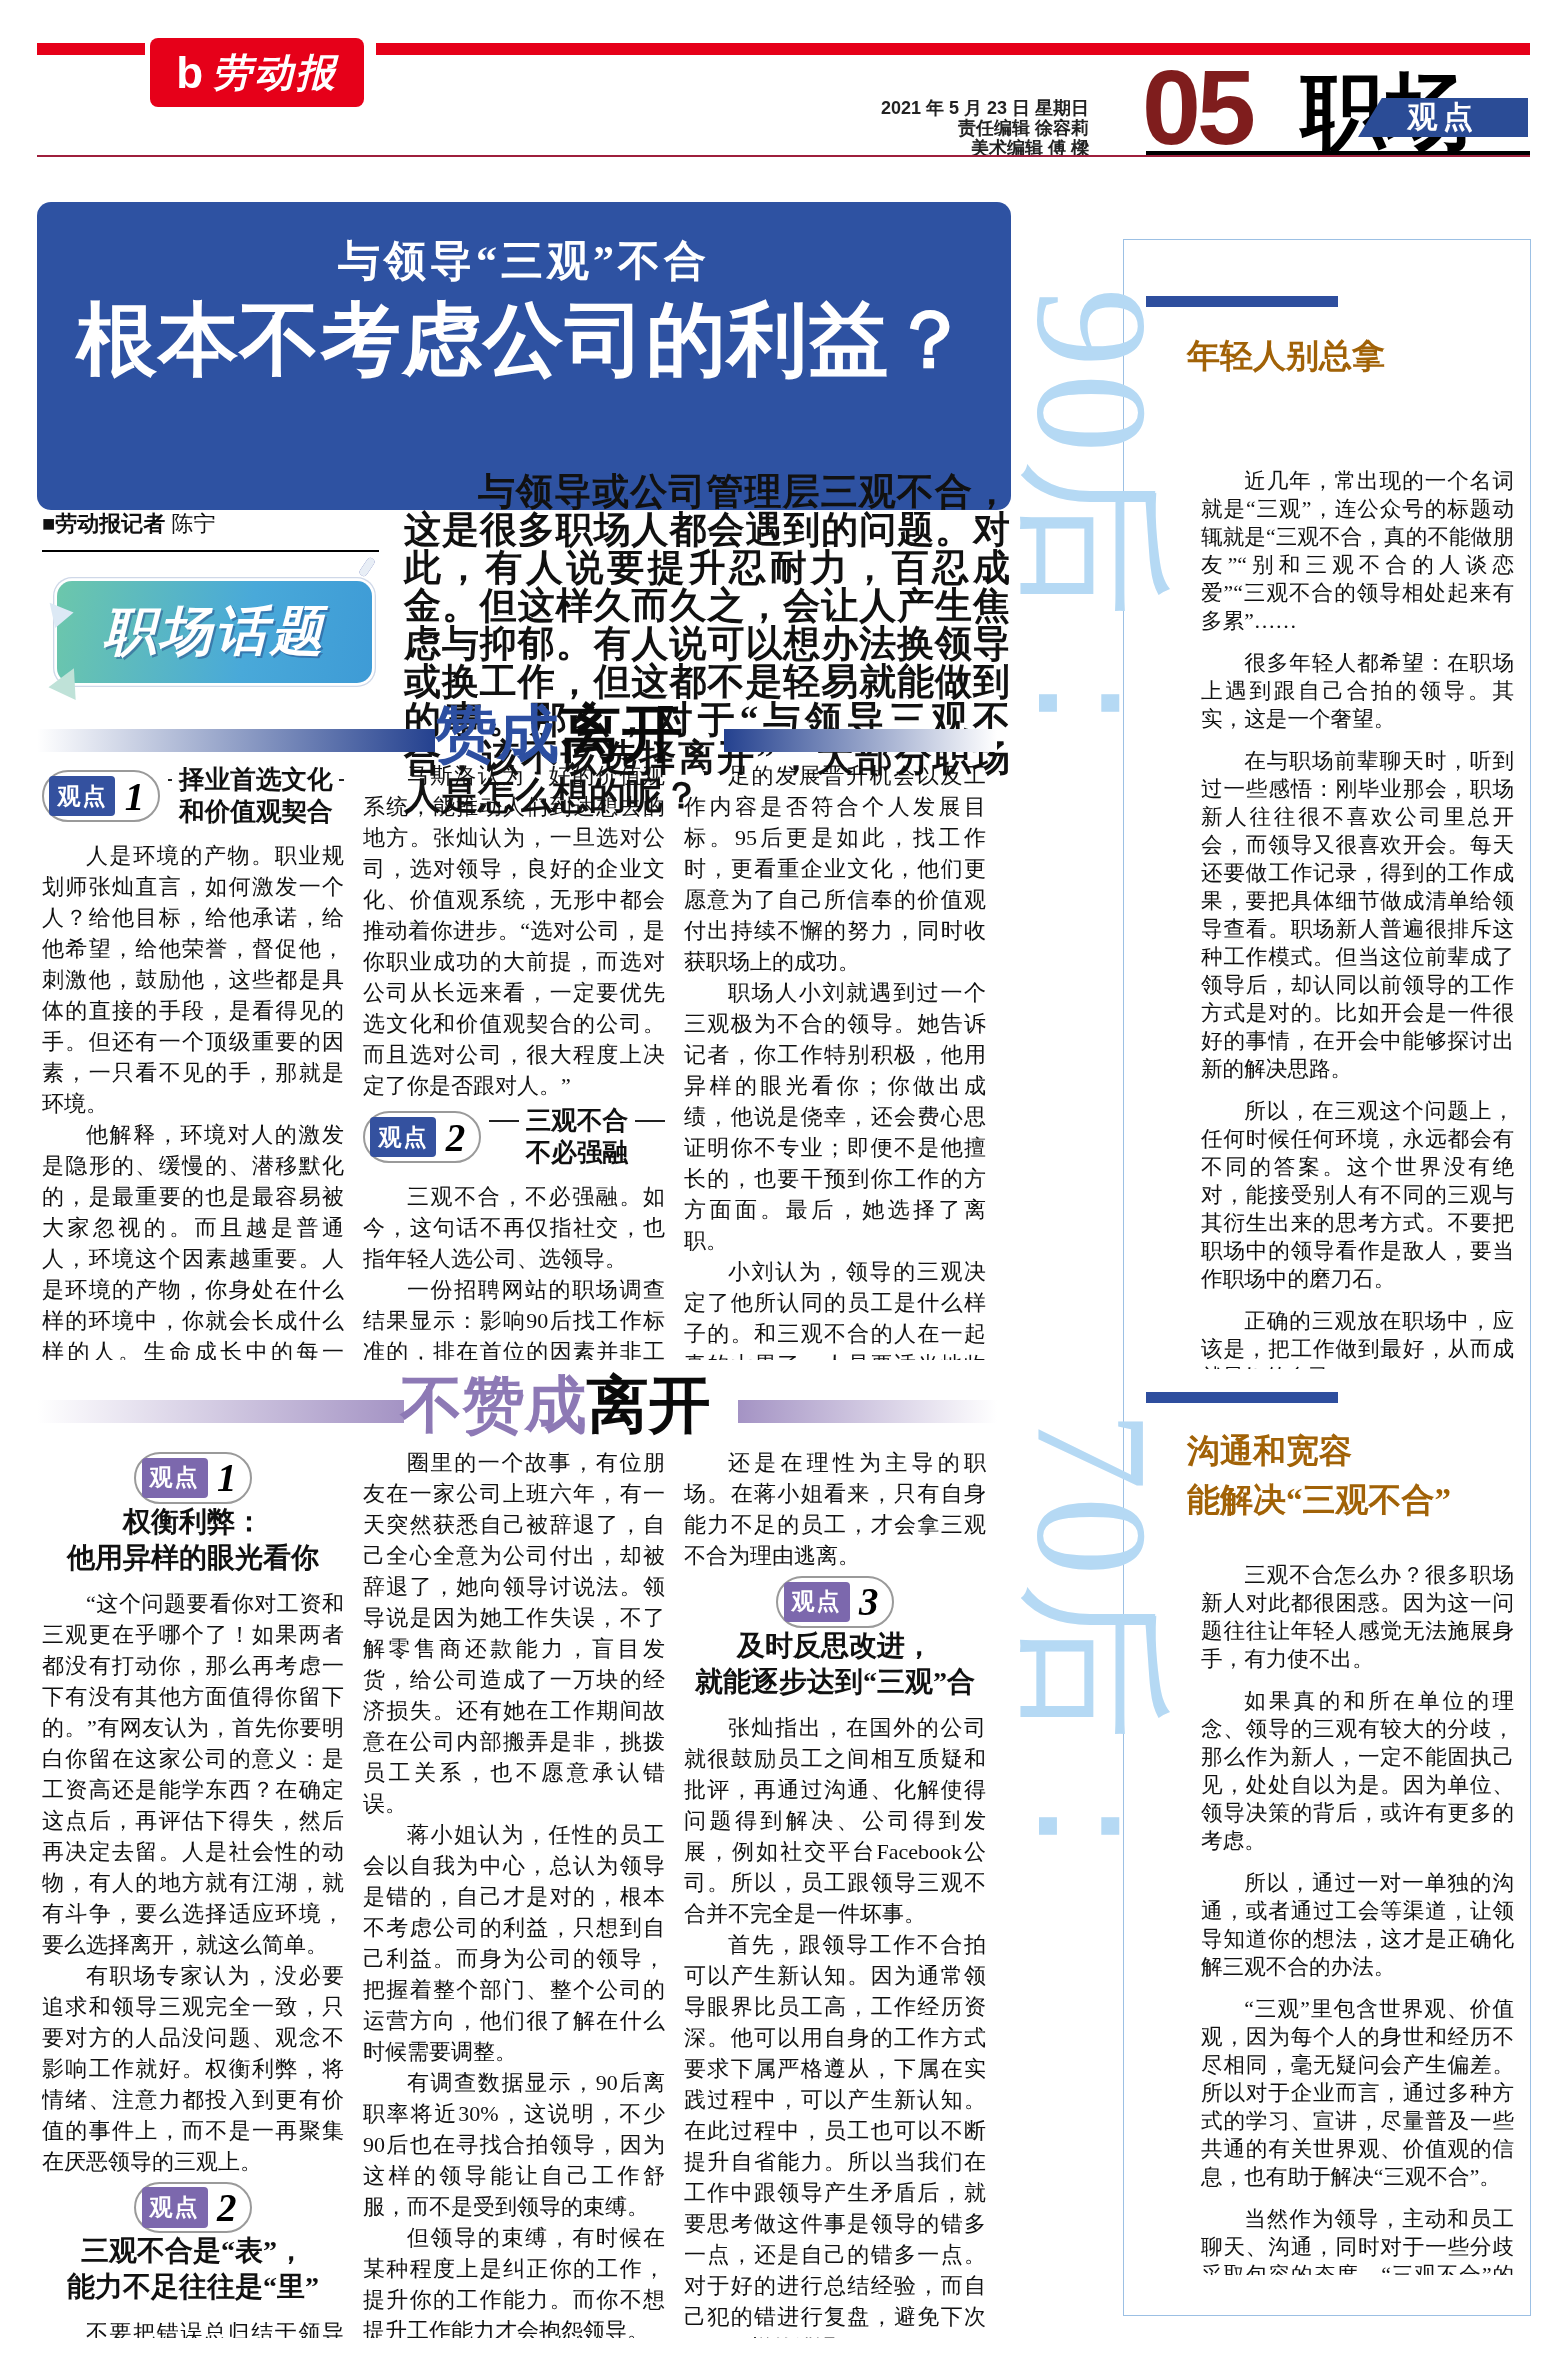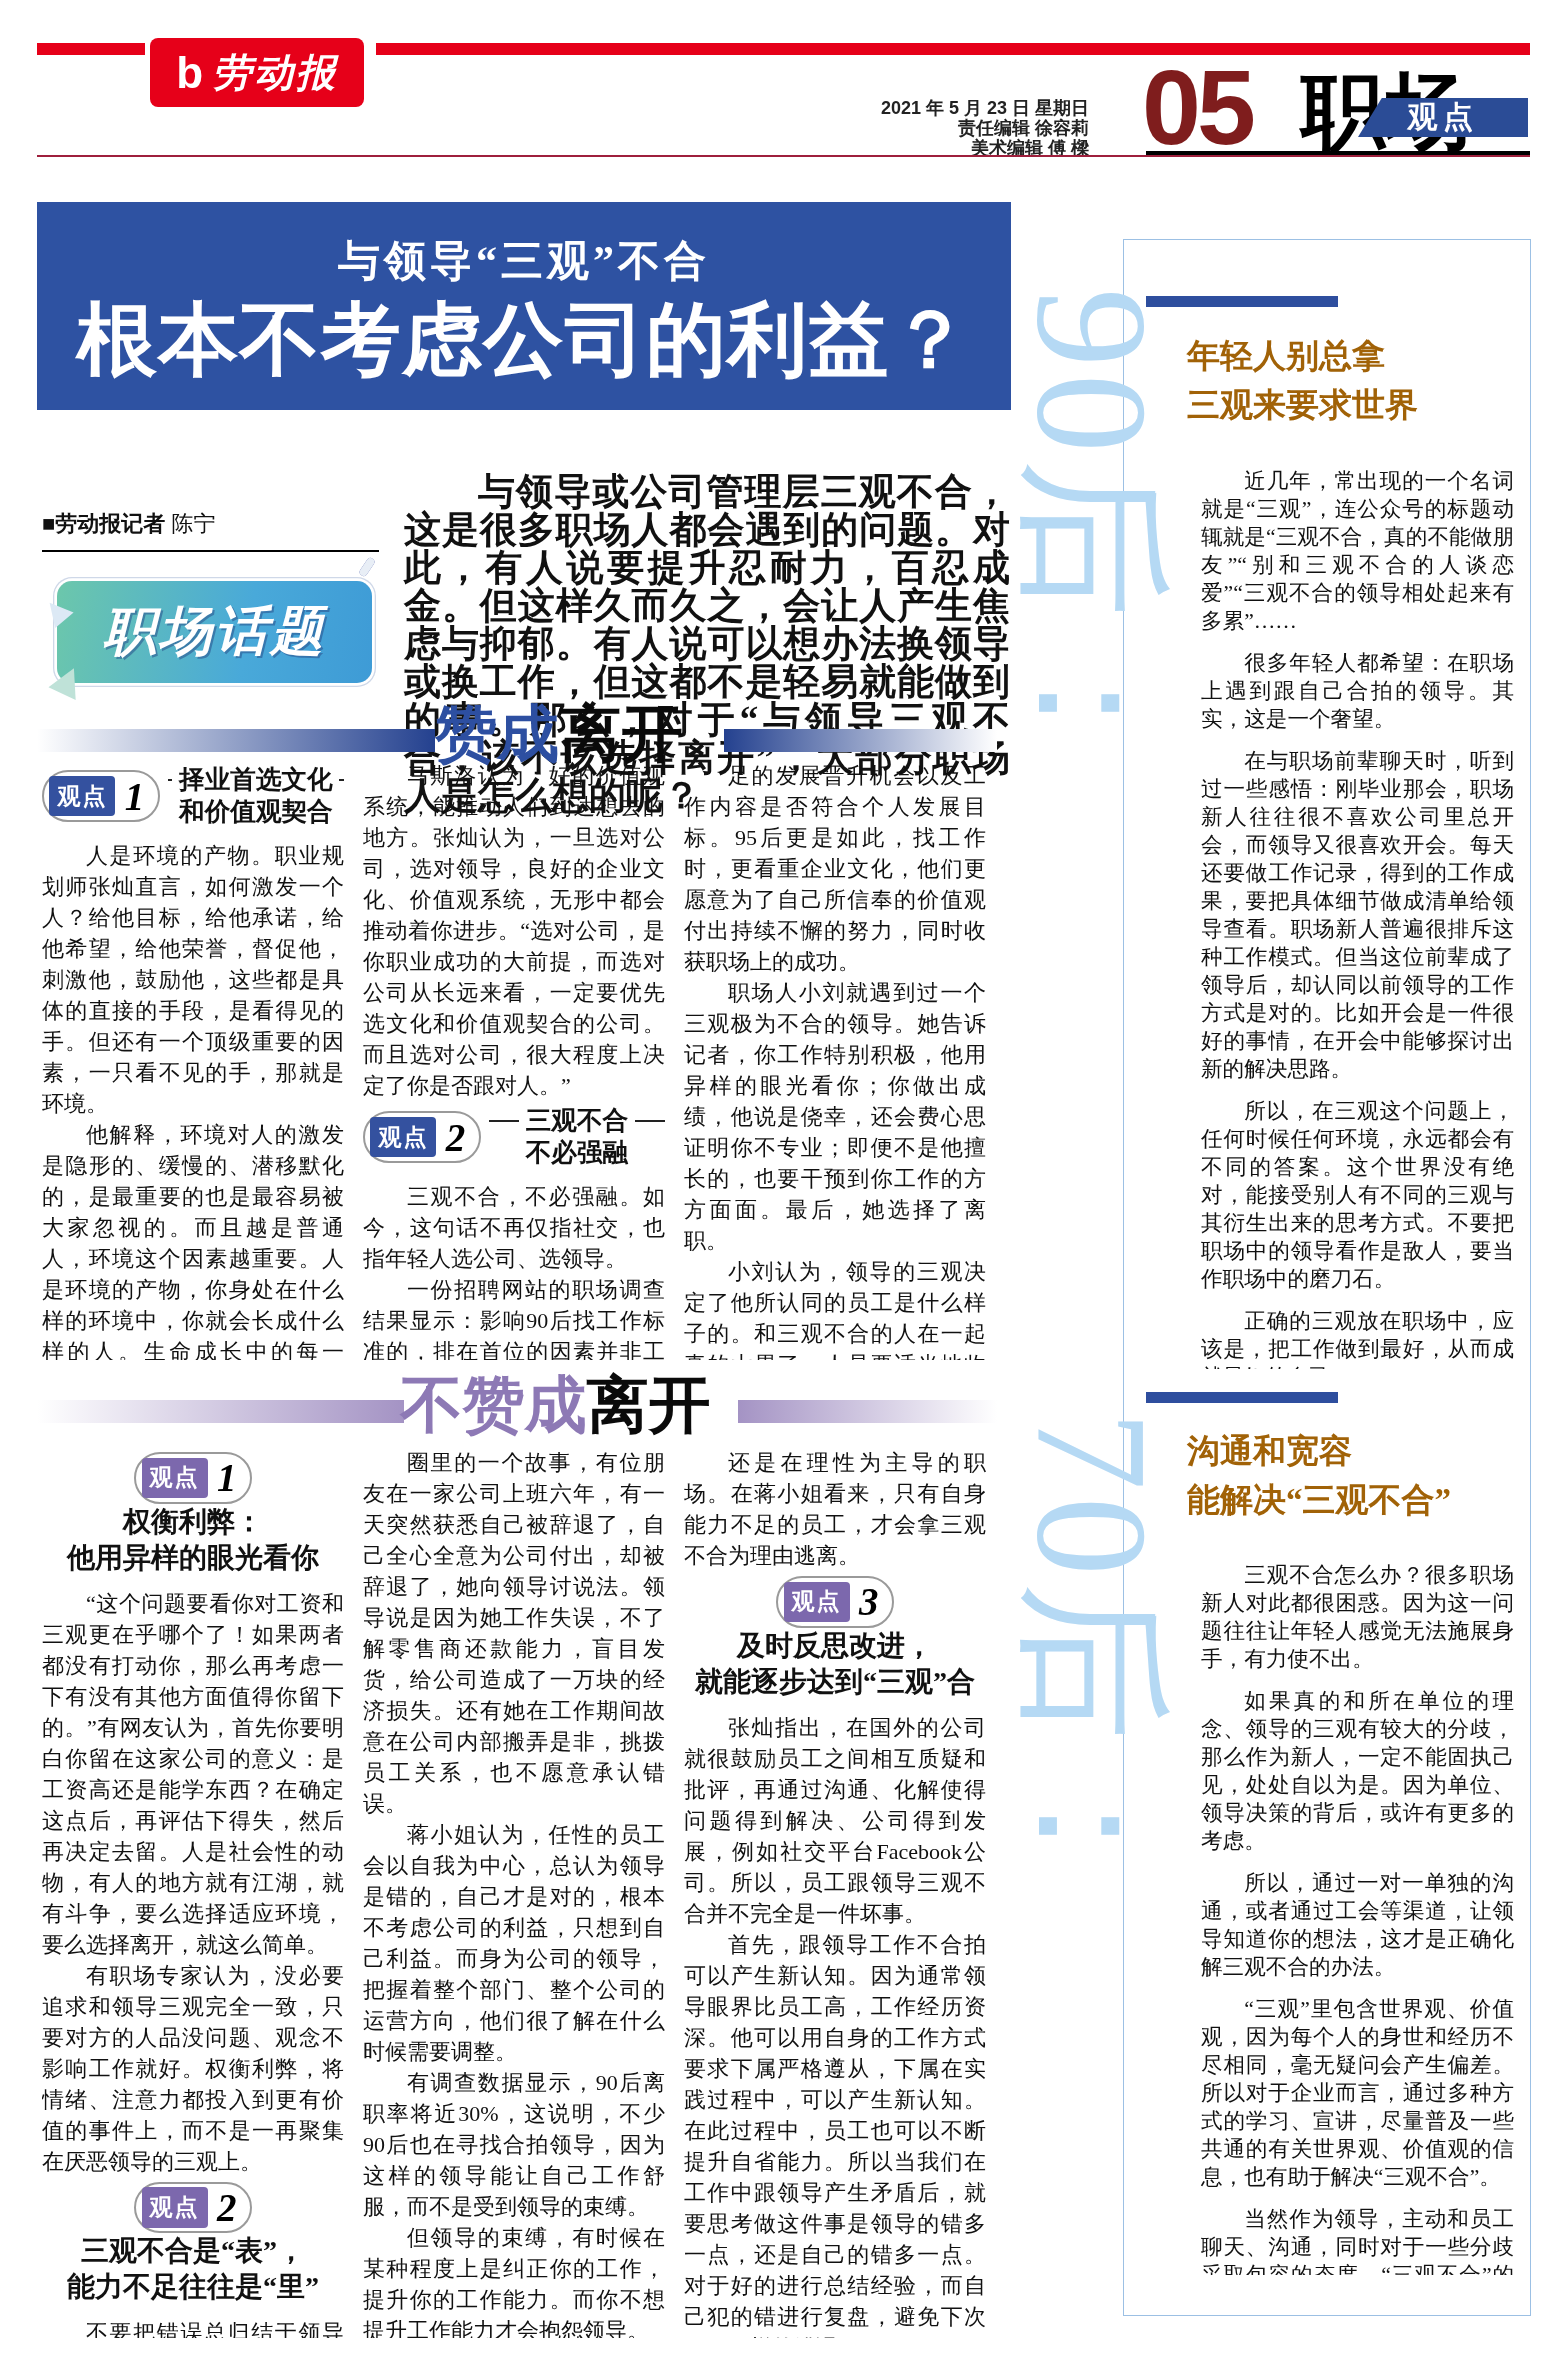--- a/index.html
+++ b/index.html
@@ -23,21 +23,21 @@
   .date-block{
     left:795px;top:98px;width:294px;text-align:right;
     font:bold 18px "Liberation Sans",sans-serif;line-height:20px;color:#222;
   }
   .page-num{left:1142px;top:57px;font:900 106px "Liberation Sans",sans-serif;letter-spacing:-4px;color:#7f1d1d;line-height:101px;}
   .page-sec{left:1301px;top:70px;font:bold 84px "Liberation Serif",serif;color:#000;line-height:84px;letter-spacing:1.3px;}
   .blackline{left:1146px;top:151px;width:384px;height:4.7px;background:#000;}
   .crimline{left:37px;top:155px;width:1493px;height:2px;background:#9e1f3c;}
 
   
-  .head-box{left:37px;top:202px;width:974px;height:208px;background:#2e52a2;color:#fff;text-align:center;}
+  .head-box{left:37px;top:202px;width:974px;height:308px;background:#2e52a2;color:#fff;text-align:center;border-radius:14px;}
   .kicker{margin-top:31px;font-weight:bold;font-size:42px;letter-spacing:4px;}
   .headline{margin-top:8px;font-weight:bold;font-size:80px;letter-spacing:1.3px;line-height:86px;}
 
   
   .byline{left:42px;top:509px;width:337px;border-bottom:2px solid #000;padding-bottom:10.8px;
     font:bold 22px "Liberation Sans",sans-serif;}
   .byline .name{font:normal 22px "Liberation Serif",serif;}
   .topic-badge{
     left:57px;top:581px;width:315px;height:102px;border-radius:15px;
     background:linear-gradient(100deg,#6cc7ab 0%,#49a9d9 60%,#3e9bd6 100%);
@@ -265,21 +265,20 @@
 
 <div class="abs sb-frame"></div>
 <div class="abs sb-tab">观点</div>
 
 <div class="abs era era1">
     <span>90后：</span>
   </div>
 <div class="abs sb-accent a1-accent"></div>
 <div class="abs sb-title a1-title">
   <div>年轻人别总拿</div>
-  <div>三观来要求世界</div>
 </div>
 <div class="abs sb-body a1-body">
   <p>近几年，常出现的一个名词就是“三观”，连公众号的标题动辄就是“三观不合，真的不能做朋友”“别和三观不合的人谈恋爱”“三观不合的领导相处起来有多累”……</p>
   <p>很多年轻人都希望：在职场上遇到跟自己合拍的领导。其实，这是一个奢望。</p>
   <p>在与职场前辈聊天时，听到过一些感悟：刚毕业那会，职场新人往往很不喜欢公司里总开会，而领导又很喜欢开会。每天还要做工作记录，得到的工作成果，要把具体细节做成清单给领导查看。职场新人普遍很排斥这种工作模式。但当这位前辈成了领导后，却认同以前领导的工作方式是对的。比如开会是一件很好的事情，在开会中能够探讨出新的解决思路。</p>
   <p>所以，在三观这个问题上，任何时候任何环境，永远都会有不同的答案。这个世界没有绝对，能接受别人有不同的三观与其衍生出来的思考方式。不要把职场中的领导看作是敌人，要当作职场中的磨刀石。</p>
   <p>正确的三观放在职场中，应该是，把工作做到最好，从而成就最好的自己。</p>
   <div class="credit">
     <span class="pfx">■记者</span>
     <span>陈宁</span>

